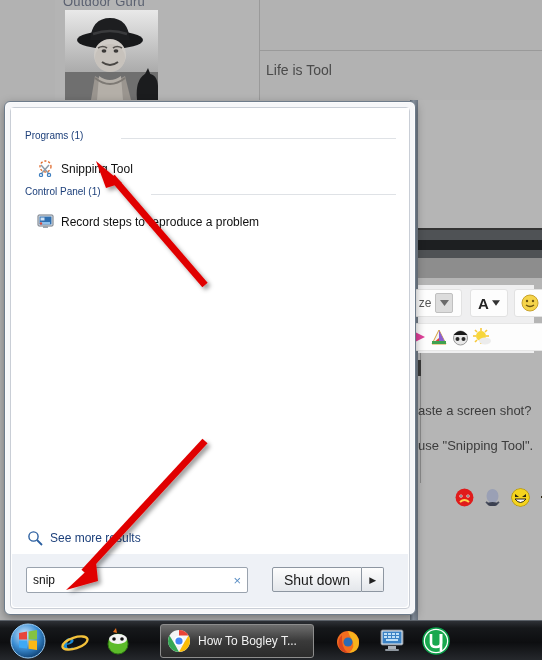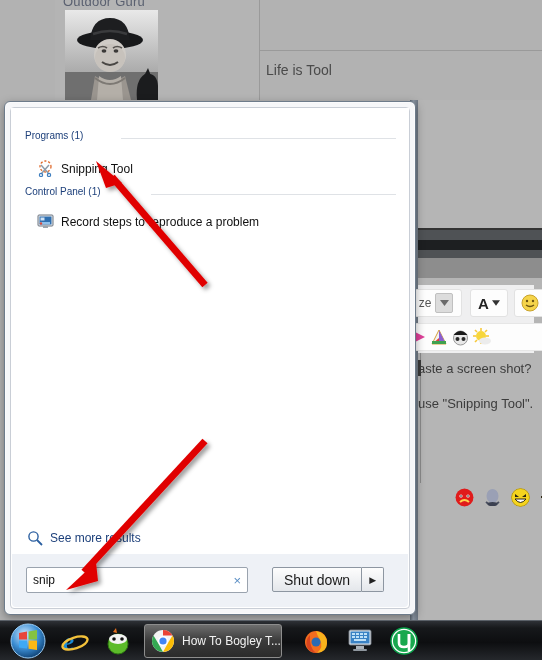--- a/index.html
+++ b/index.html
@@ -72,21 +72,21 @@
     width:18px; height:20px; margin-left:4px; background:#dcdcdc; border:1px solid #c0c0c0;
     border-radius:2px; display:flex; align-items:center; justify-content:center;
   }
   .tb-font { left:52px; top:4px; width:38px; font-weight:bold; }
   .tb-smiley { left:96px; top:4px; width:32px; }
   .tb-row2 { position:absolute; left:-8px; top:38px; width:150px; height:28px;
     background:#fdfdfd; border:1px solid #e6e6e6; border-radius:3px; display:flex; align-items:center; gap:2px; padding-left:2px; }
 
   .caret { position:absolute; left:418px; top:360px; width:3px; height:16px; background:#3a3a3a; }
   .editor-body { position:absolute; left:418px; top:353px; width:124px; height:120px; background:#b5b5b5; }
-  .etext { position:absolute; font-size:13px; color:#3c3c3c; white-space:nowrap; }
+  .etext { position:absolute; font-size:13px; color:#3c3c3c; white-space:nowrap;margin-top:42px; }
   .etext1 { left:418px; top:361px; }
   .etext2 { left:418px; top:396px; }
   .vrule { position:absolute; left:420px; top:353px; width:1px; height:130px; background:#8a8a8a; }
 
   .emoji-row { position:absolute; left:455px; top:488px; display:flex; gap:9px; align-items:center; }
   .emo { width:19px; height:19px; border-radius:50%; display:block; }
 
   
   .start-panel {
     position: absolute; left: 4px; top: 101px; width: 412px; height: 514px;
@@ -158,21 +158,21 @@
   .taskbar {
     position:absolute; left:0; bottom:0; width:542px; height:40px;
     background:linear-gradient(180deg,#2e3136 0%,#16181b 18%,#0d0e10 55%,#25282c 100%);
     border-top:1px solid #5a6068;
     display:flex; align-items:center;
   }
   .tb-item { position:relative; display:flex; align-items:center; justify-content:center; height:36px; }
   .start-orb { margin-left:4px; width:48px; }
   .tb-icon { width:44px; }
   .chrome-task {
-    margin-left:4px; height:34px; padding:0 0 0 6px; display:flex; align-items:center; gap:7px;
+    margin-left:20px; height:34px; padding:0 16px 0 6px; display:flex; align-items:center; gap:7px;
     background:linear-gradient(180deg,#6e6e6e,#3a3a3a 50%,#2b2b2b);
     border:1px solid #8d8d8d; border-radius:3px;
   }
   .chrome-task .t { font-size:12px; color:#f2f2f2; white-space:nowrap; }
 </style>
 </head>
 <body>
 
 <div id="screen">
 

